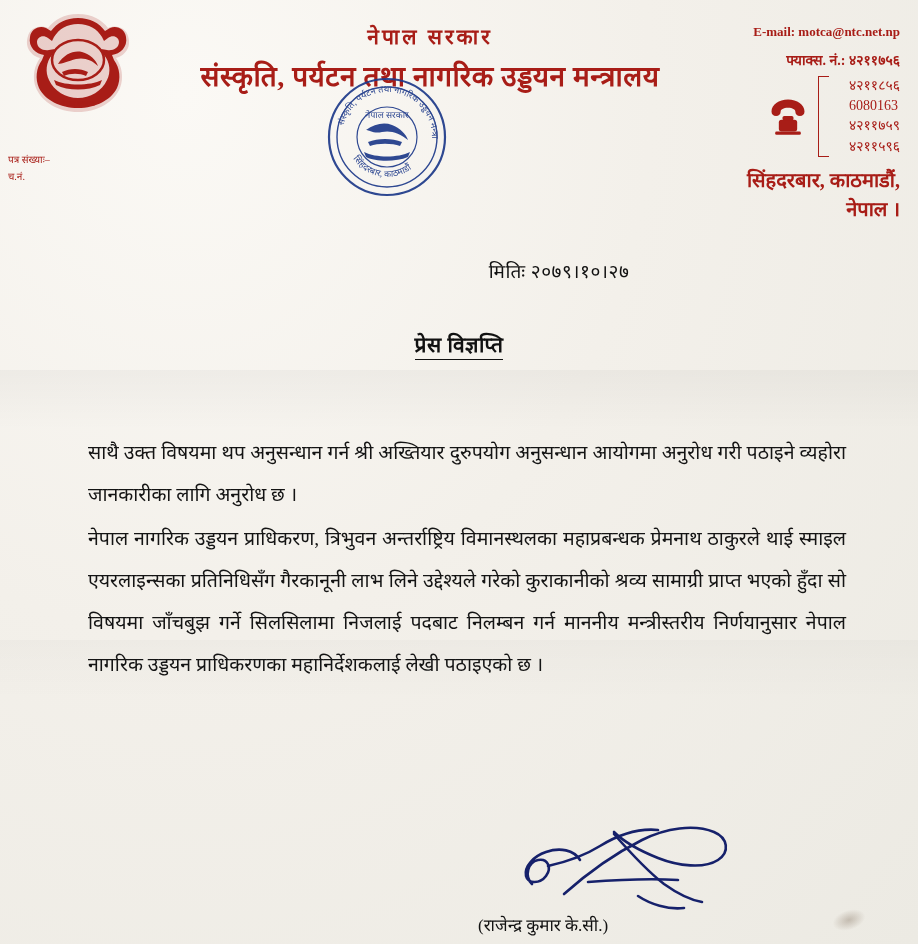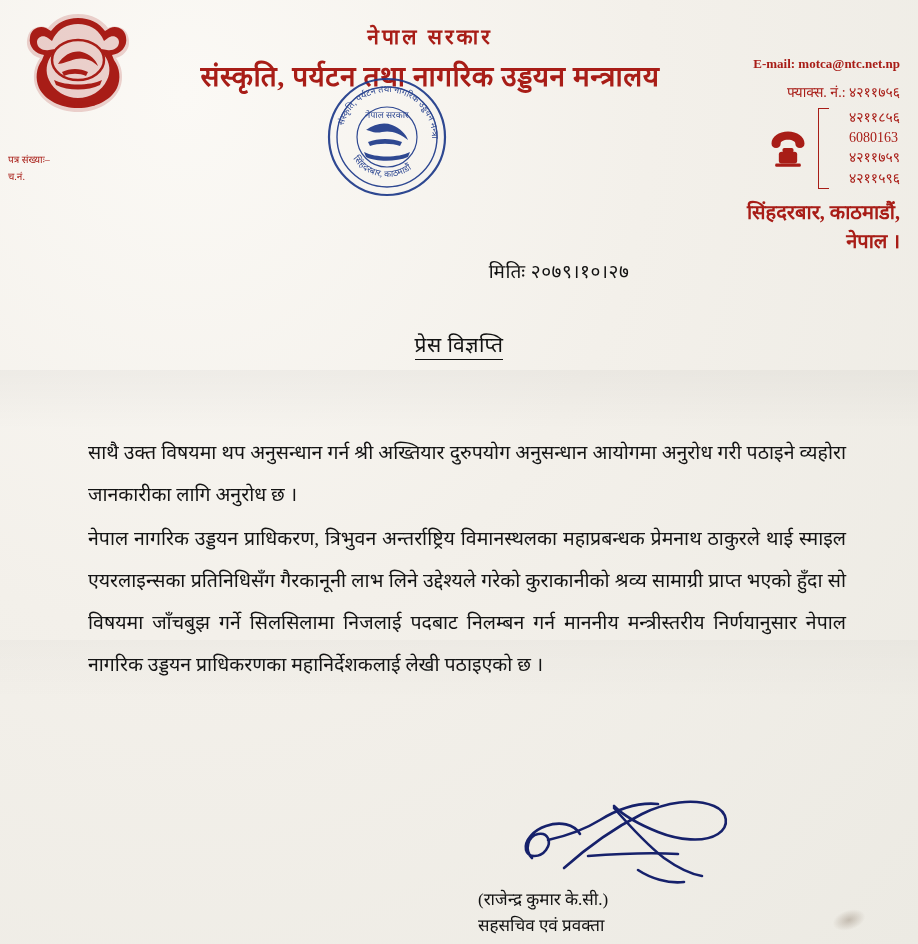--- a/index.html
+++ b/index.html
@@ -84,28 +84,27 @@
   }
   .contact {
     position: absolute;
     right: 18px;
     top: 22px;
     width: 230px;
     text-align: right;
     color: #a81d17;
     font-size: 14px;
     line-height: 1.55;
-    margin-top: 32px;
   }
   .contact .email {
     font-weight: 700;
     font-size: 13px;
     margin-bottom: 8px;
   }
-  .contact .fax { font-size: 14px; margin-bottom: 4px; }
+  .contact .fax { font-size: 14px; margin-bottom: 4px; font-weight: bold; }
   .phone-row {
     display: flex;
     justify-content: flex-end;
     align-items: center;
     gap: 8px;
   }
   .phone-icon {
     width: 44px;
     height: 44px;
     color: #a81d17;
@@ -143,21 +142,21 @@
     color: #111;
     letter-spacing: .5px;
     padding-left: 200px;
   }
   .doc-title {
     position: absolute;
     left: 0; right: 0;
     top: 330px;
     text-align: center;
     font-size: 21px;
-    font-weight: 400;
+    font-weight: 700;
     color: #111;
     letter-spacing: .5px;
   }
   .doc-title .u {
     border-bottom: 1.5px solid #111;
     padding-bottom: 2px;
   }
   .body-text {
     position: absolute;
     left: 88px;
@@ -311,17 +310,16 @@
       <g fill="none" stroke="#16216b" stroke-width="2.6" stroke-linecap="round" stroke-linejoin="round">
         <path d="M14 62 C6 54 10 40 20 38 C30 36 34 46 28 54 C22 62 10 62 8 54 C6 44 16 34 28 30 C42 25 56 28 62 38"></path>
         <path d="M30 44 C48 40 66 34 82 24 C100 13 120 6 140 8"></path>
         <path d="M46 72 C64 56 92 34 124 18 C148 6 176 2 196 10 C210 16 212 30 200 38 C186 47 160 44 140 36 C120 28 104 18 96 10"></path>
         <path d="M96 12 C110 28 128 48 146 62 C160 72 172 78 184 80"></path>
         <path d="M70 60 C96 58 130 56 160 58"></path>
         <path d="M120 74 C132 82 150 88 166 86"></path>
       </g>
     </svg>
     <div class="sig-name">(राजेन्द्र कुमार के.सी.)</div>
-    <div class="sig-post">सहसचिव एवं प्रवक्ता</div>
   </div>
 
   <div class="corner-smudge"></div>
 </div>
 
 </body></html>

